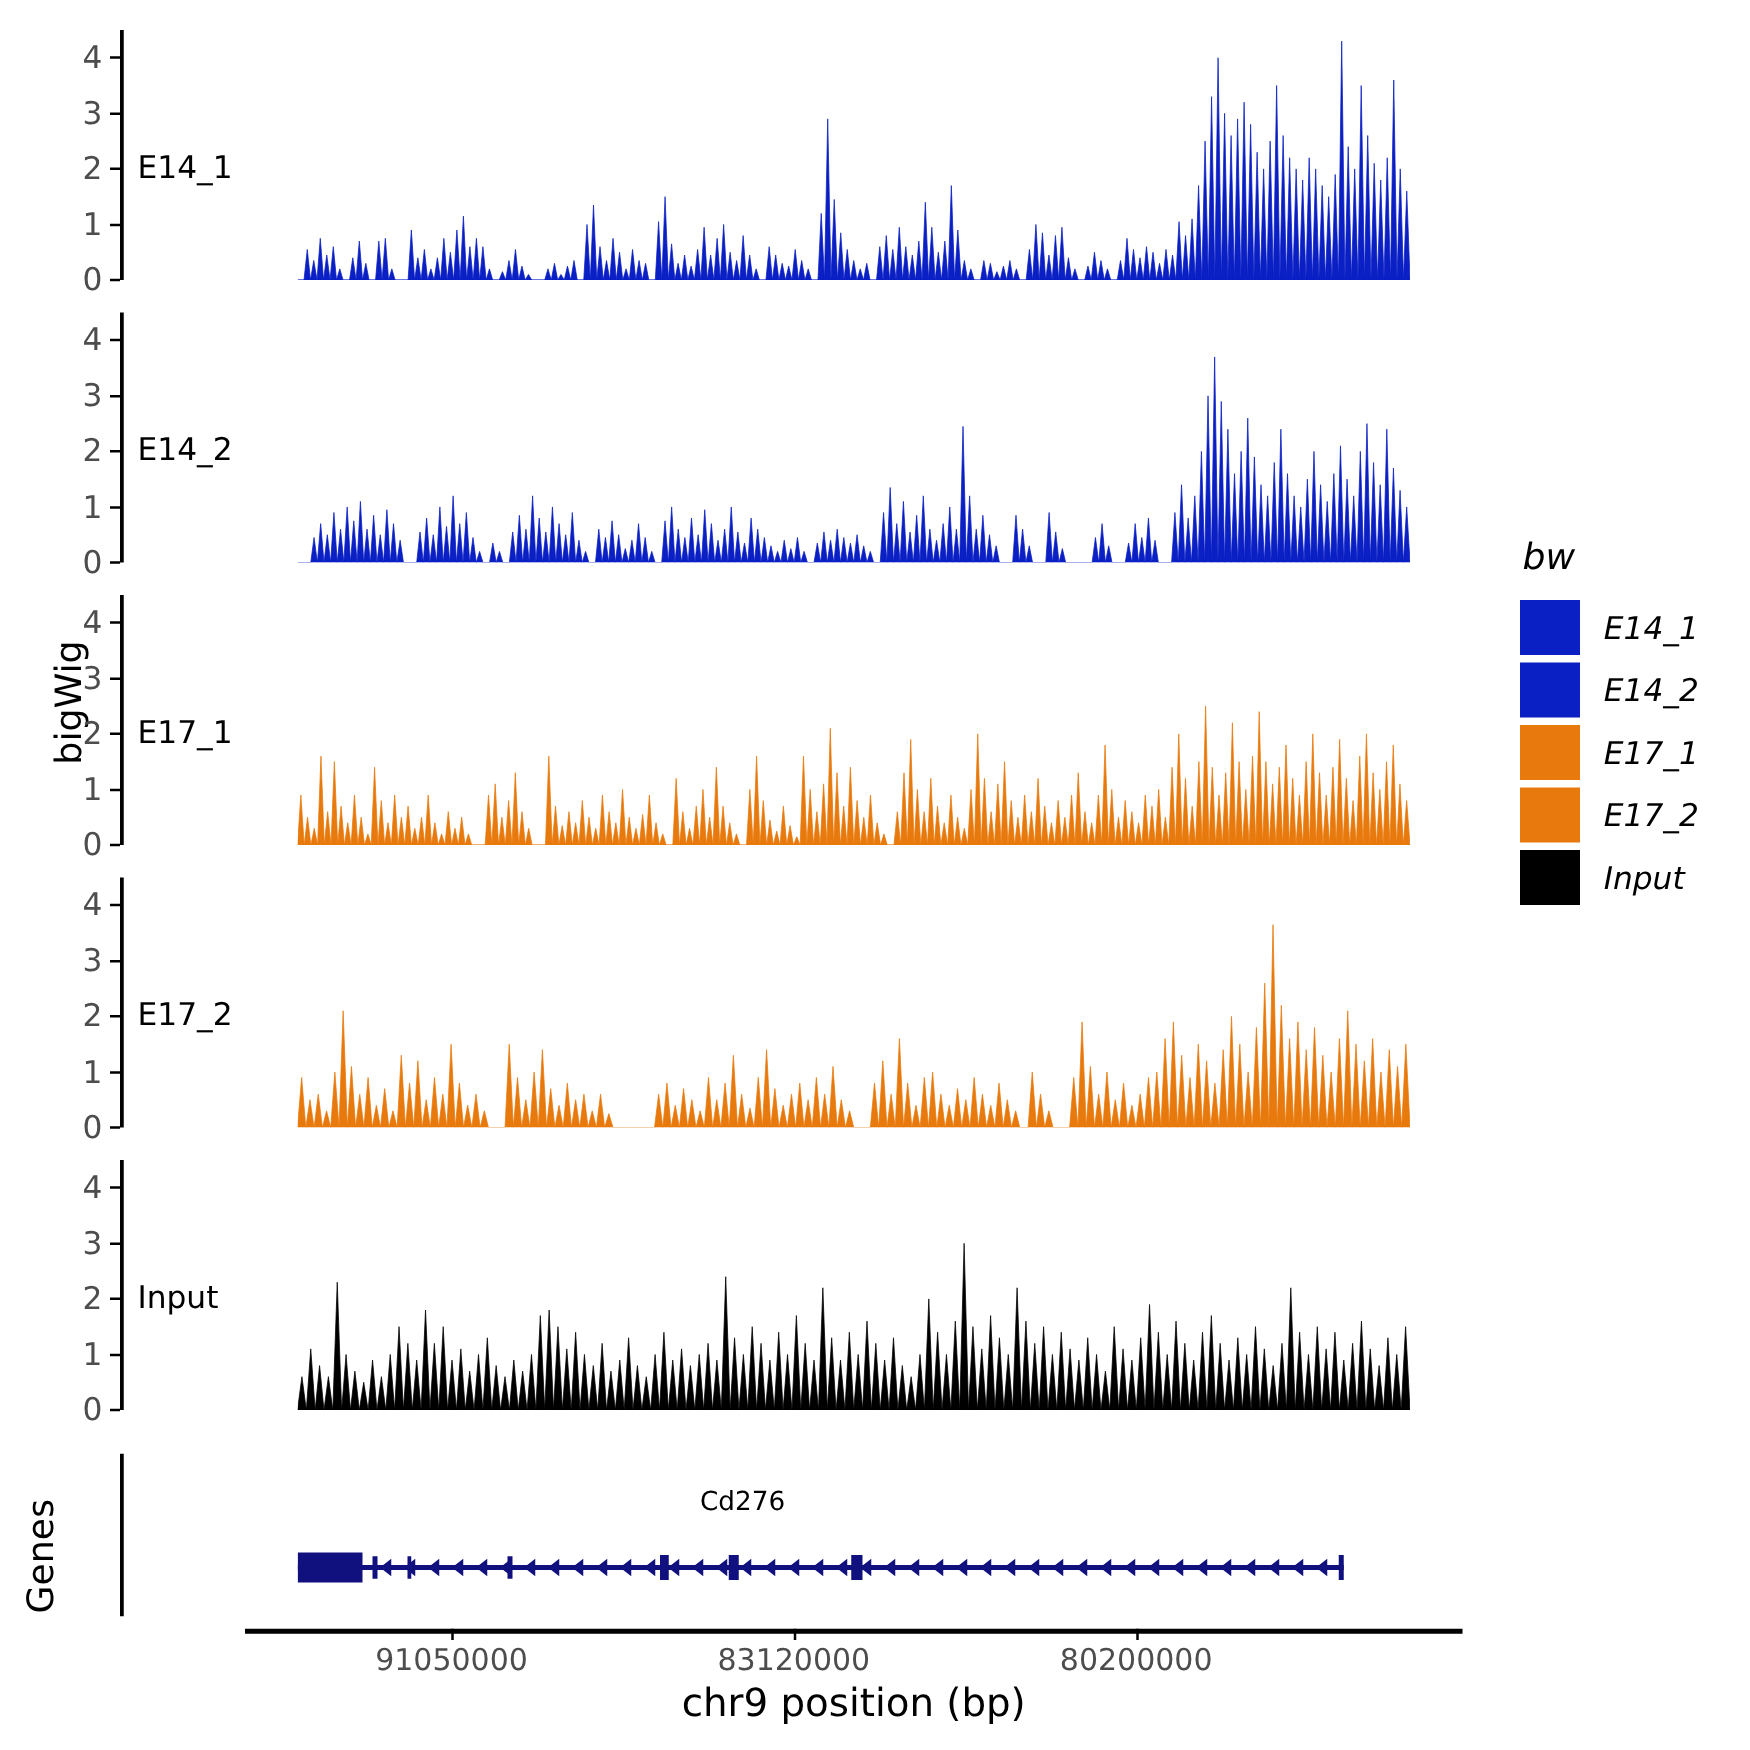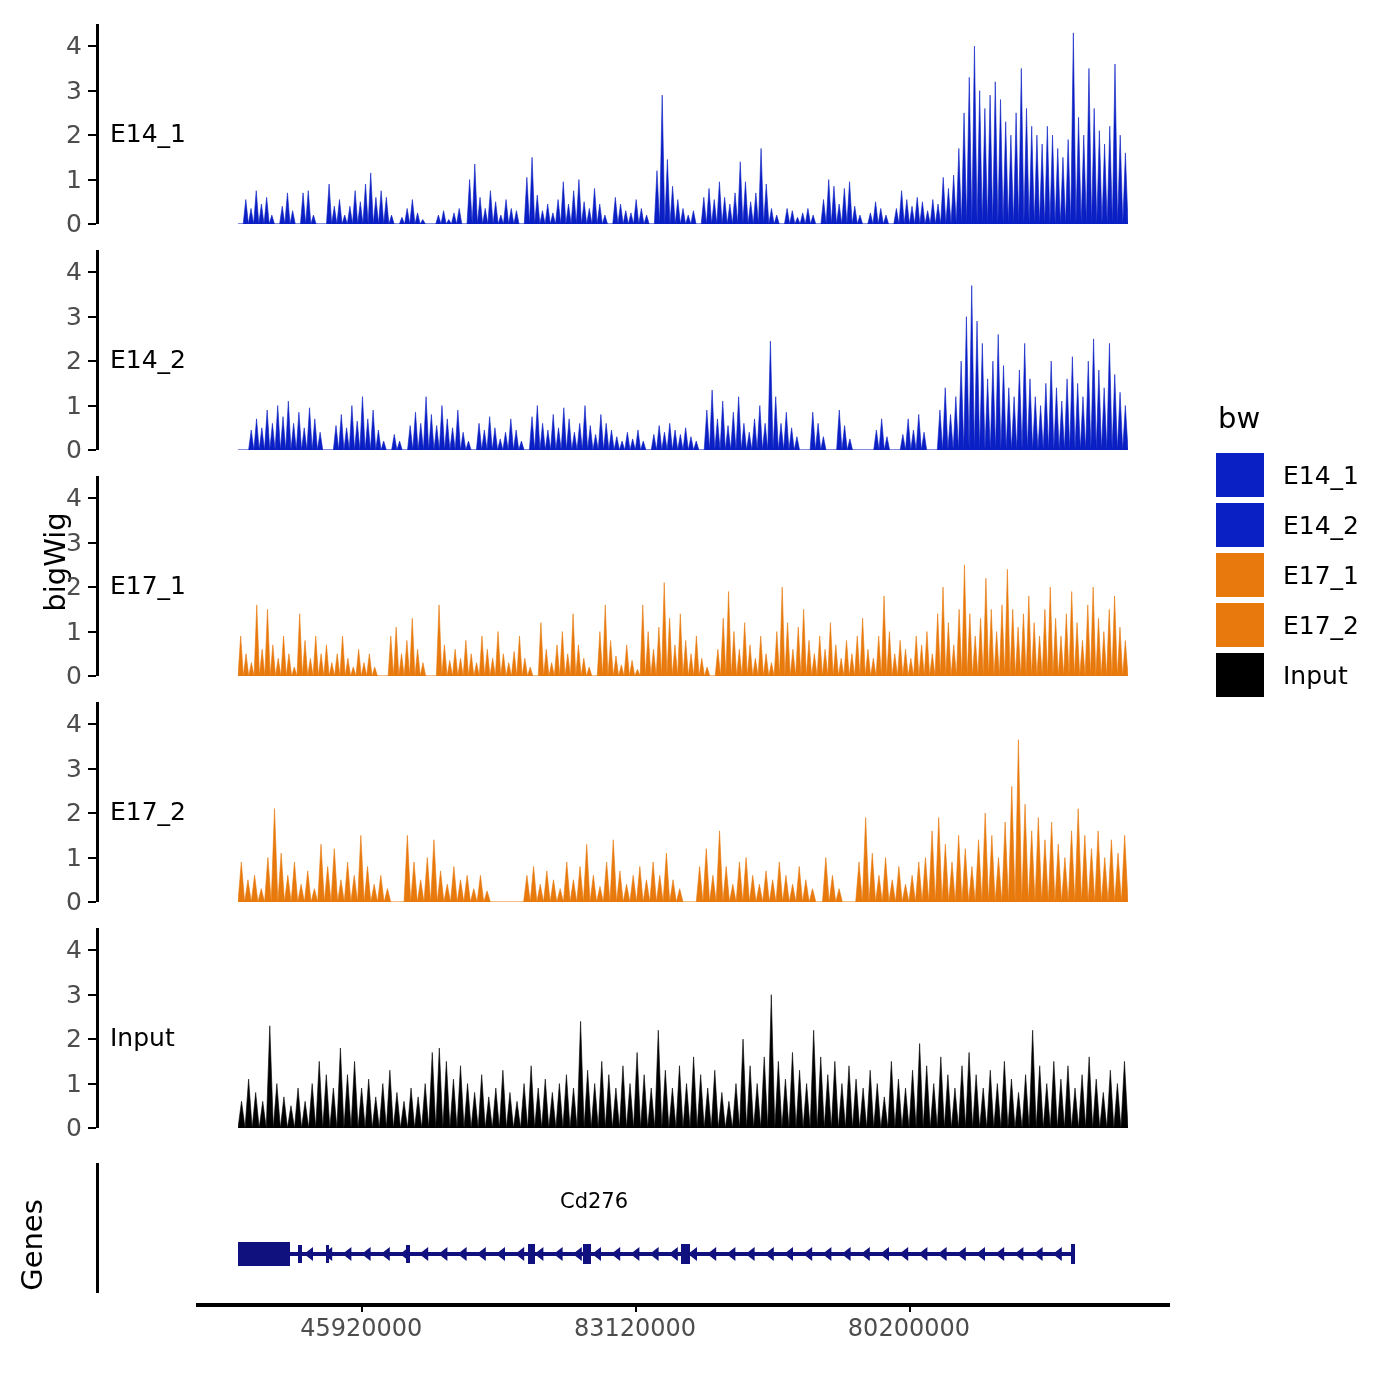--- a/index.html
+++ b/index.html
@@ -57,21 +57,21 @@
   .xticklabel{
     position:absolute;top:1314px;font-size:24px;color:#4d4d4d;
     white-space:nowrap;text-align:center;width:220px;
   }
   #xlab{
     position:absolute;top:1345px;left:196px;width:974px;
     text-align:center;font-size:31px;color:#000;
   }
 
   
-  #legend{position:absolute;left:1216px;top:401px;}
+  #legend{position:absolute;left:1216px;top:428px;font-style:italic;}
   #legend-title{font-size:29px;color:#000;margin:0 0 16px 2px;}
   .legend-row{display:flex;align-items:center;height:48px;margin-bottom:2px;}
   .legend-key{width:48px;height:44px;flex:0 0 48px;}
   .legend-text{font-size:25px;color:#000;margin-left:19px;white-space:nowrap;}
 </style>
 </head>
 <body>
 
 <div id="root">
 
@@ -232,26 +232,27 @@
             <path d="M 795.6 17 L 804.6 10 L 804.6 24 Z" fill="#10107e"></path>
             <path d="M 814.8 17 L 823.8 10 L 823.8 24 Z" fill="#10107e"></path>
           </g>
       </svg>
     </div>
   </div>
 
   <div id="xaxis-line"></div>
   <div id="xticks">
       <div class="xtick" style="left: 361.231px;"></div>
-      <div class="xticklabel" style="left: 251.231px;">45920000</div>
+      <div class="xticklabel" style="left: 251.231px;">91050000</div>
       <div class="xtick" style="left: 635.077px;"></div>
       <div class="xticklabel" style="left: 525.077px;">83120000</div>
       <div class="xtick" style="left: 908.923px;"></div>
       <div class="xticklabel" style="left: 798.923px;">80200000</div>
     </div>
+  <div id="xlab">chr9 position (bp)</div>
 
   <div id="legend">
     <div id="legend-title">bw</div>
     <div id="legend-items">
         <div class="legend-row">
           <div class="legend-key" style="background: rgb(10, 31, 196);"></div>
           <div class="legend-text">E14_1</div>
         </div>
         <div class="legend-row">
           <div class="legend-key" style="background: rgb(10, 31, 196);"></div>

